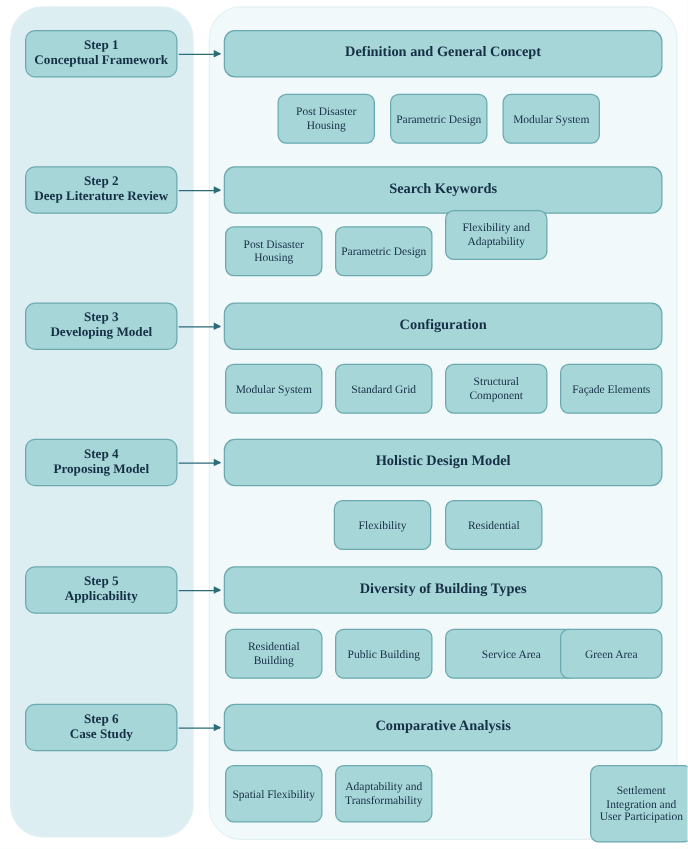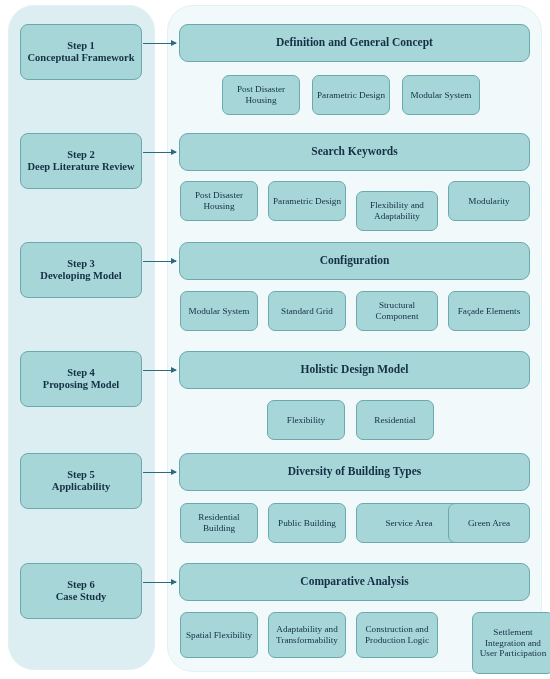--- a/index.html
+++ b/index.html
@@ -33,21 +33,21 @@
     background:#a7d6d8;
     border:1px solid #6aa9ae;
     border-radius:7px;
     display:flex;align-items:center;justify-content:center;
     text-align:center;
     color:#152f45;
     line-height:1.18;
     padding:2px 3px;
   }
   .step-box{
-    left:20px;width:122px;height:56px;
+    left:20px;width:122px;height:38px;
     font-weight:bold;font-size:10.5px;
     border-radius:8px;
     justify-content:center;
   }
   .step-box span{display:block;}
   .head-box{
     left:179px;width:351px;height:38px;
     font-weight:bold;font-size:11.5px;
     border-radius:9px;
     text-align:right;
@@ -94,22 +94,21 @@
   <div class="box step-box" style="top:133px">
     <div>
       <span>Step 2</span>
       <span>Deep Literature Review</span>
     </div>
   </div>
   <div class="arrow" style="left:143px;top:152px;width:33px"></div>
   <div class="box head-box" style="top:133px">Search Keywords</div>
   <div class="box sub-box" style="left:180px;top:181px;width:78px">Post Disaster Housing</div>
   <div class="box sub-box" style="left:268px;top:181px;width:78px">Parametric Design</div>
-  <div class="box sub-box" style="left:356px;top:191px;width:82px">Flexibility and Adaptability</div>
-  <div class="box sub-box" style="left:448px;top:181px;width:82px">Modularity</div>
+  <div class="box sub-box" style="left:356px;top:168px;width:82px">Flexibility and Adaptability</div>
 
   <div class="box step-box" style="top:242px">
     <div>
       <span>Step 3</span>
       <span>Developing Model</span>
     </div>
   </div>
   <div class="arrow" style="left:143px;top:261px;width:33px"></div>
   <div class="box head-box" style="top:242px">Configuration</div>
   <div class="box sub-box" style="left:180px;top:291px;width:78px">Modular System</div>
@@ -144,16 +143,15 @@
   <div class="box step-box" style="top:563px">
     <div>
       <span>Step 6</span>
       <span>Case Study</span>
     </div>
   </div>
   <div class="arrow" style="left:143px;top:582px;width:33px"></div>
   <div class="box head-box" style="top:563px">Comparative Analysis</div>
   <div class="box sub-box" style="left:180px;top:612px;width:78px;height:46px">Spatial Flexibility</div>
   <div class="box sub-box" style="left:268px;top:612px;width:78px;height:46px">Adaptability and Transformability</div>
-  <div class="box sub-box" style="left:356px;top:612px;width:82px;height:46px">Construction and Production Logic</div>
   <div class="box sub-box" style="left:472px;top:612px;width:82px;height:62px">Settlement Integration and User Participation</div>
 
 </div>
 
 </body></html>

